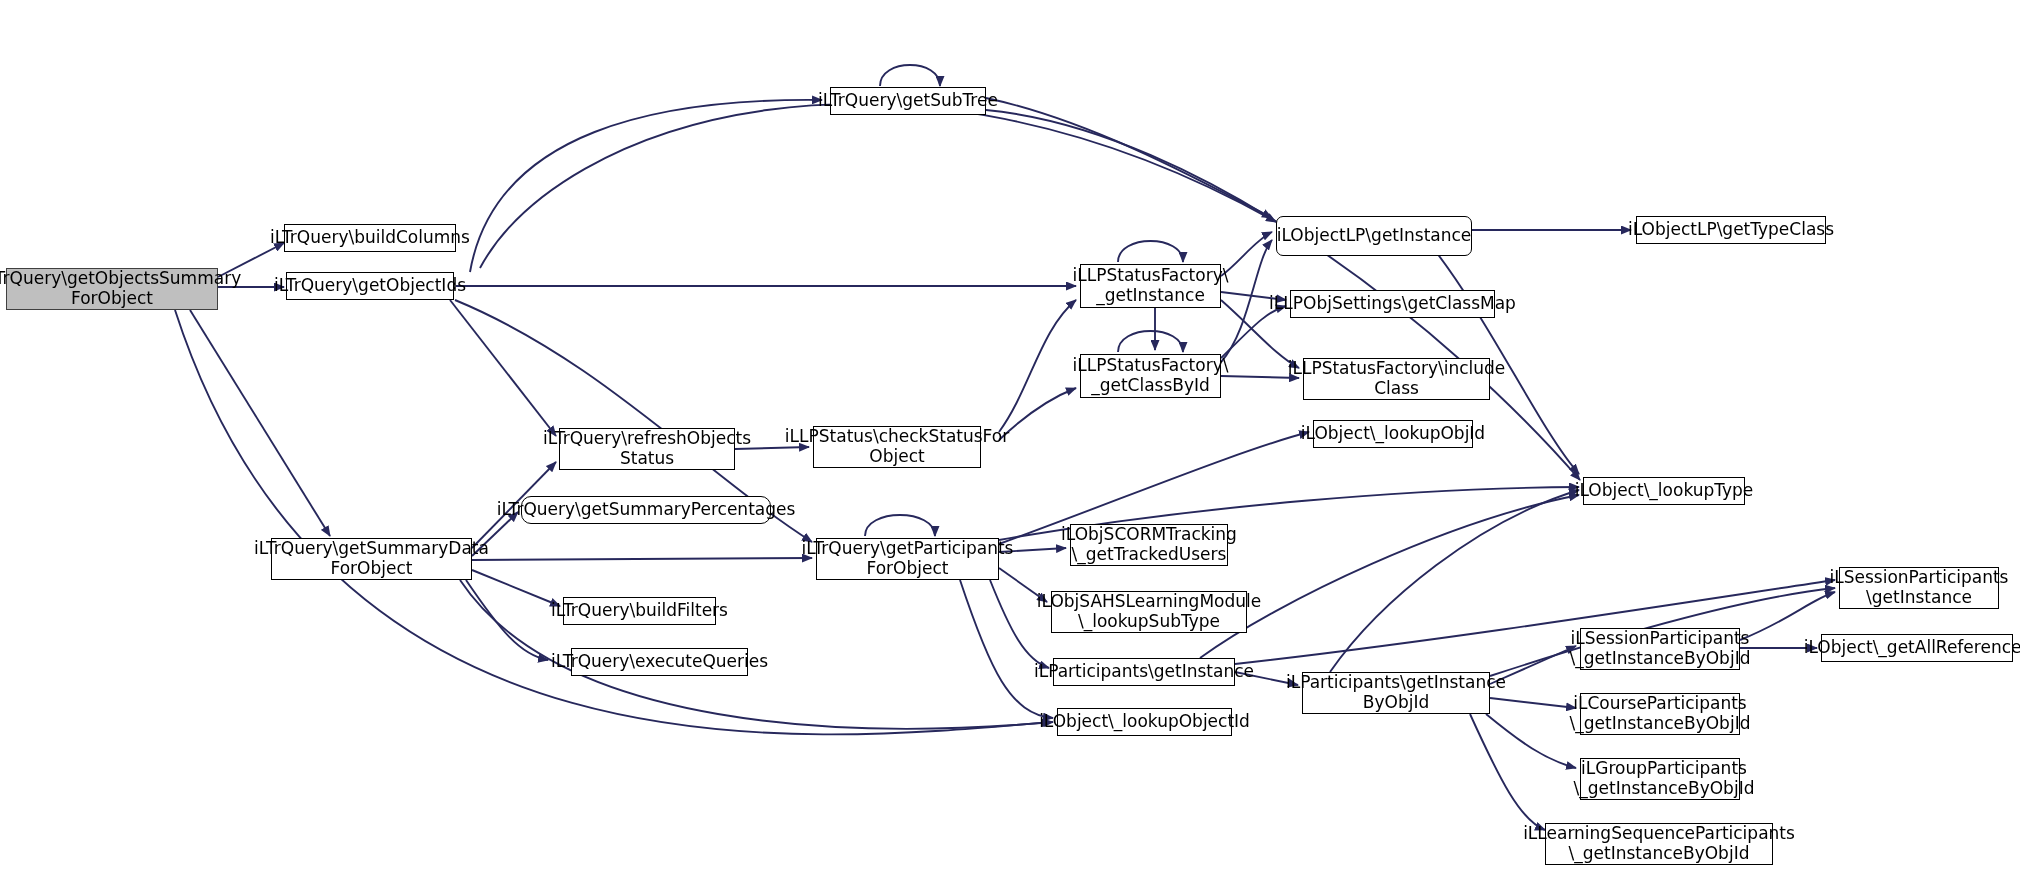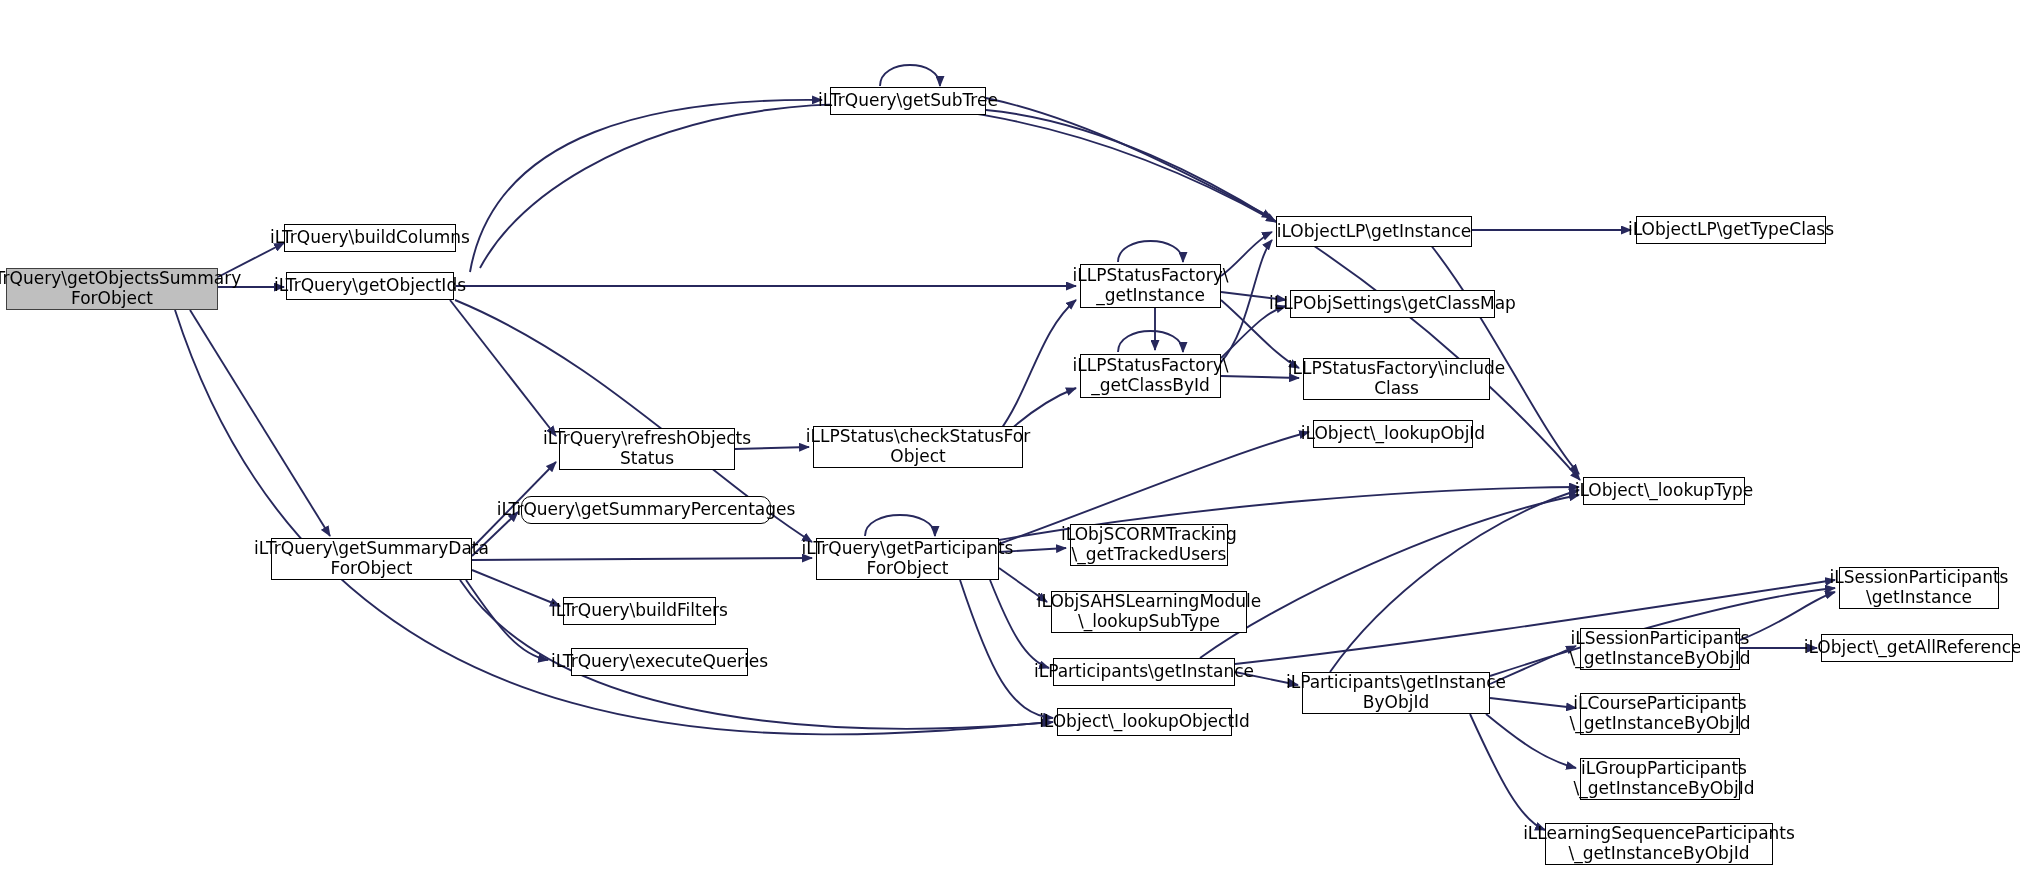--- a/index.html
+++ b/index.html
@@ -99,37 +99,37 @@
       <div class="node" style="left: 271px; top: 538px; width: 201px; height: 42px;">
         <span class="lbl">iLTrQuery\getSummaryData
 ForObject</span>
       </div>
       <div class="node" style="left: 563px; top: 597px; width: 153px; height: 28px;">
         <span class="lbl">iLTrQuery\buildFilters</span>
       </div>
       <div class="node" style="left: 551px; top: 648px; width: 177px; height: 28px; margin-left: 20px;">
         <span class="lbl">iLTrQuery\executeQueries</span>
       </div>
-      <div class="node" style="left: 813px; top: 426px; width: 210px; height: 42px;">
+      <div class="node" style="left: 813px; top: 426px; width: 168px; height: 42px;">
         <span class="lbl">iLLPStatus\checkStatusFor
 Object</span>
       </div>
       <div class="node" style="left: 816px; top: 538px; width: 183px; height: 42px;">
         <span class="lbl">iLTrQuery\getParticipants
 ForObject</span>
       </div>
       <div class="node" style="left: 1080px; top: 264px; width: 141px; height: 44px;">
         <span class="lbl">iLLPStatusFactory\
 _getInstance</span>
       </div>
       <div class="node" style="left: 1080px; top: 354px; width: 141px; height: 44px;">
         <span class="lbl">iLLPStatusFactory\
 _getClassById</span>
       </div>
-      <div class="node" style="left: 1276px; top: 216px; width: 196px; height: 31px;">
+      <div class="node" style="left: 1276px; top: 216px; width: 196px; height: 40px; border-radius: 7px;">
         <span class="lbl">iLObjectLP\getInstance</span>
       </div>
       <div class="node" style="left: 1290px; top: 290px; width: 205px; height: 28px;">
         <span class="lbl">iLLPObjSettings\getClassMap</span>
       </div>
       <div class="node" style="left: 1303px; top: 358px; width: 187px; height: 42px;">
         <span class="lbl">iLLPStatusFactory\include
 Class</span>
       </div>
       <div class="node" style="left: 1313px; top: 420px; width: 160px; height: 28px;">

